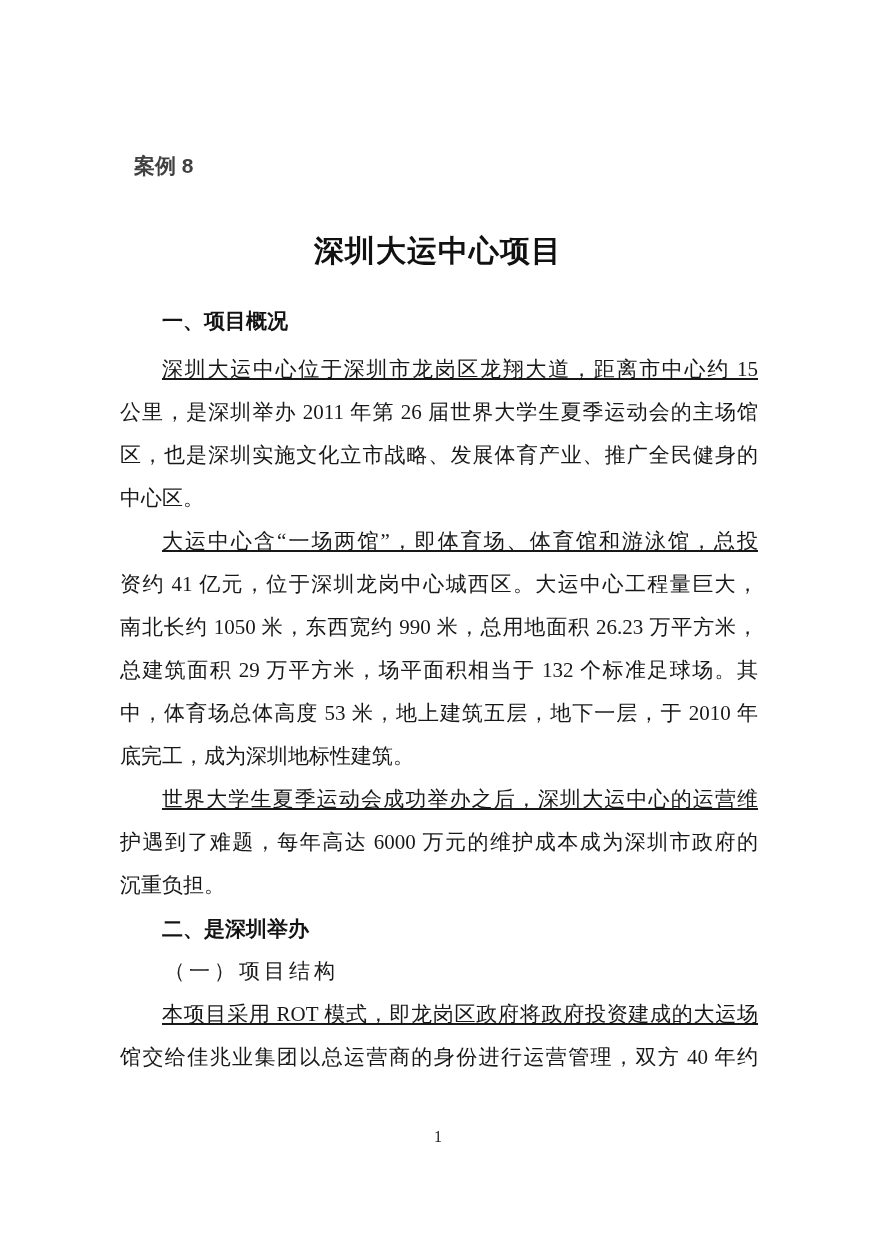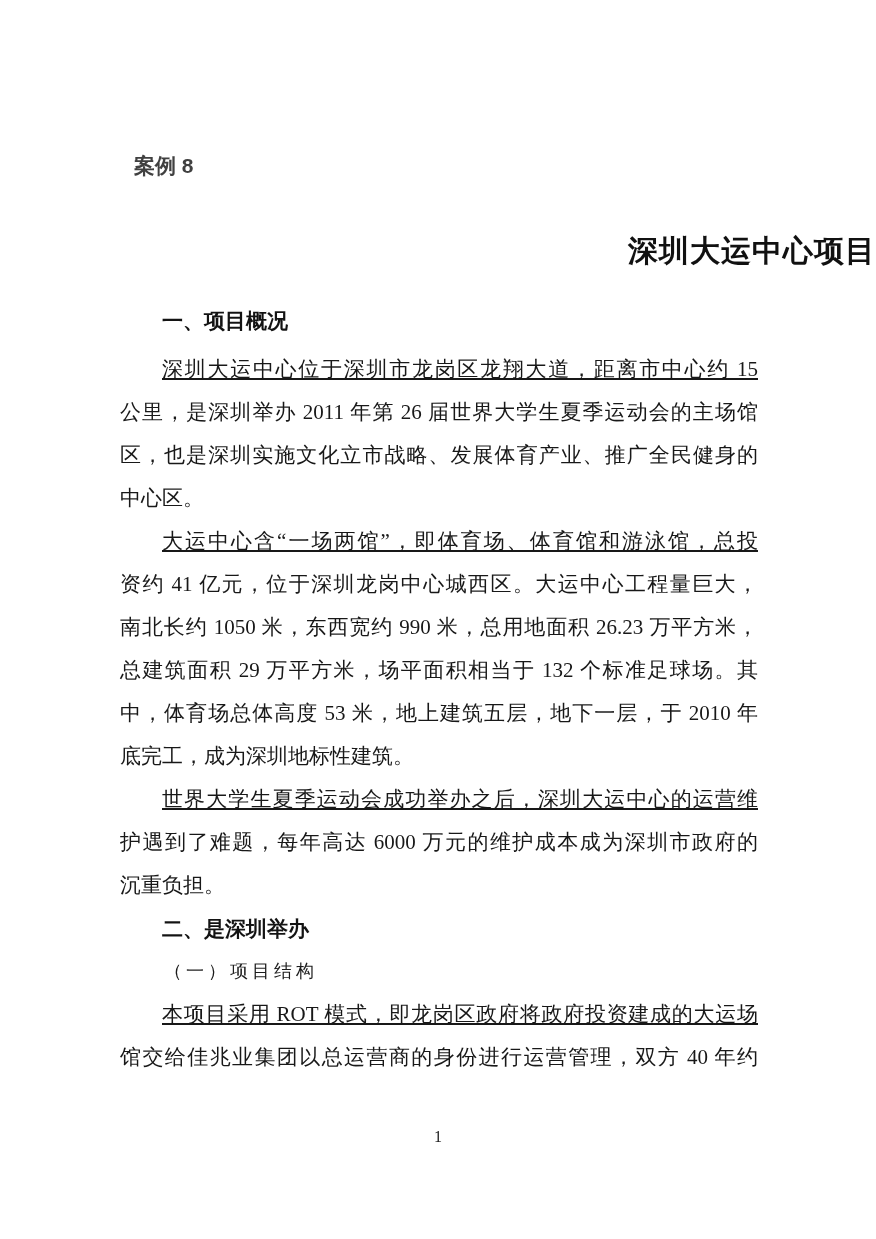--- a/index.html
+++ b/index.html
@@ -25,21 +25,21 @@
     line-height: 28px;
     color: #404040;
     margin-left: 16px;
   }
   .doc-title {
     position: absolute;
     left: 0;
     top: 230px;
     width: 100%;
     margin: 0;
-    text-align: right;
+    text-align: center;
     font-family: "Liberation Sans", "DejaVu Sans", sans-serif;
     font-weight: bold;
     font-size: 30px;
     line-height: 42px;
     letter-spacing: 1px;
     color: #111111;
   }
   .body-block {
     position: absolute;
     left: 120px;
@@ -57,21 +57,21 @@
     line-height: 43px;
     text-indent: 42px;
     color: #131313;
   }
   .sec-heading.first {
     margin-bottom: 6px;
   }
   .sub-heading {
     margin: 0;
     font-family: "Liberation Serif", "DejaVu Serif", serif;
-    font-size: 18px;
+    font-size: 21px;
     line-height: 43px;
     text-indent: 44px;
     letter-spacing: 4px;
     color: #1b1b1b;
   }
   .para {
     margin: 0;
   }
   .line {
     line-height: 43px;

